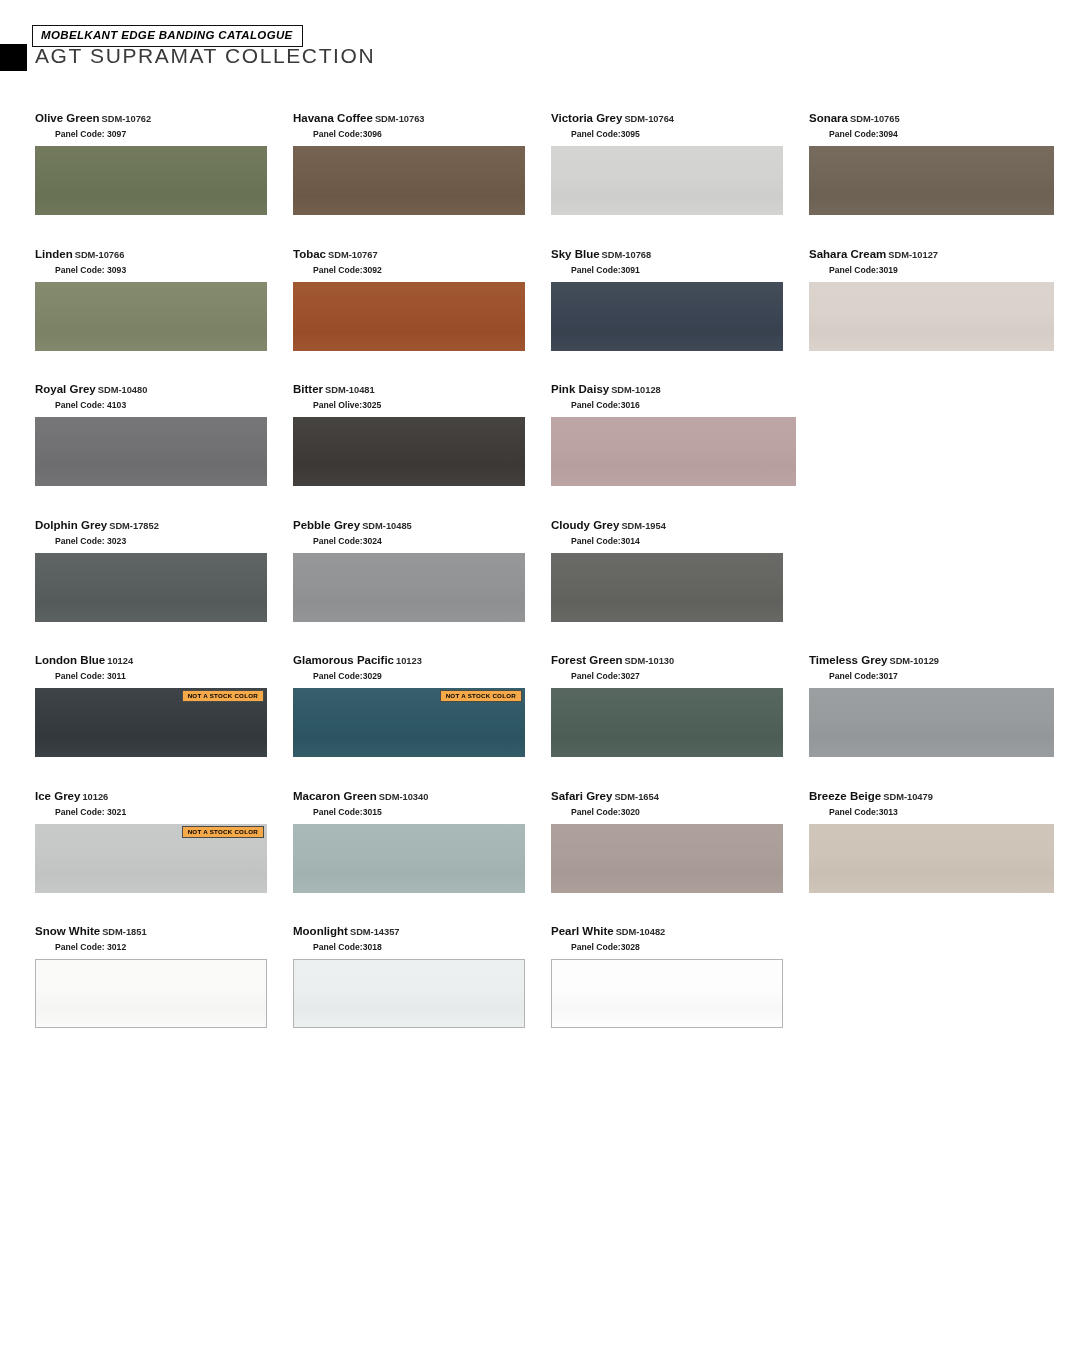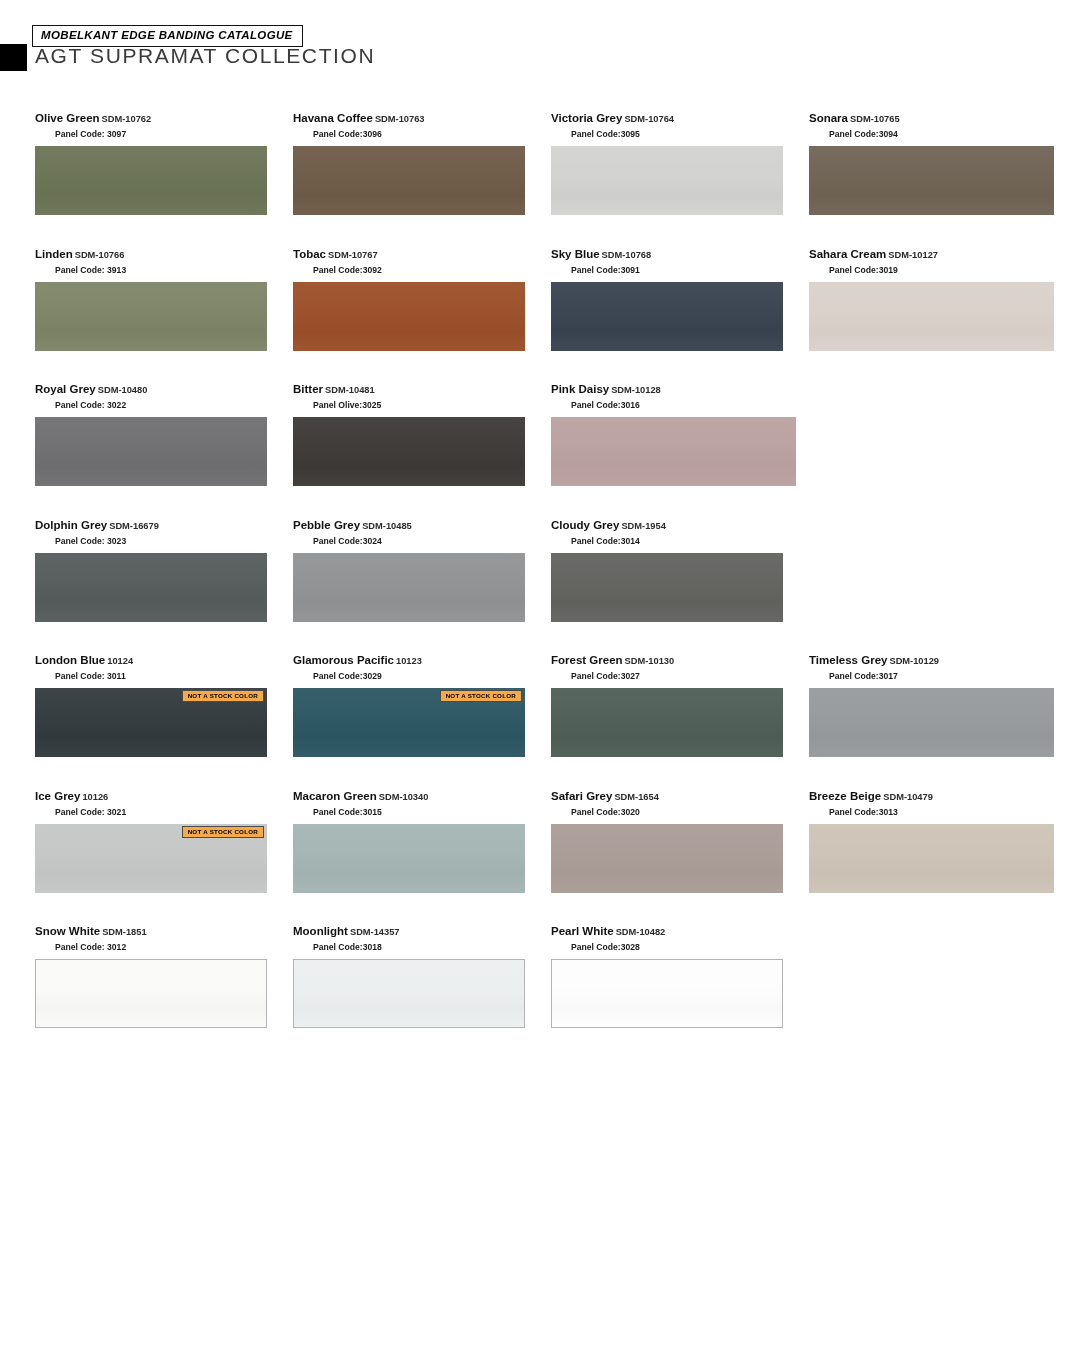--- a/index.html
+++ b/index.html
@@ -177,21 +177,21 @@
         <p class="name-line"><span class="color-name">Sonara</span><span class="color-code">SDM-10765</span></p>
         <p class="panel-code">Panel Code:3094</p>
         <div class="chip wide" style="background: rgb(111, 99, 84);">
           <div class="chip-sheen"></div>
         </div>
       </div>
     </div>
     <div class="swatch-row">
       <div class="swatch-cell">
         <p class="name-line"><span class="color-name">Linden</span><span class="color-code">SDM-10766</span></p>
-        <p class="panel-code">Panel Code: 3913</p>
+        <p class="panel-code">Panel Code: 3093</p>
         <div class="chip" style="background: rgb(125, 132, 102);">
           <div class="chip-sheen"></div>
         </div>
       </div>
       <div class="swatch-cell">
         <p class="name-line"><span class="color-name">Tobac</span><span class="color-code">SDM-10767</span></p>
         <p class="panel-code">Panel Code:3092</p>
         <div class="chip" style="background: rgb(155, 79, 40);">
           <div class="chip-sheen"></div>
         </div>
@@ -207,21 +207,21 @@
         <p class="name-line"><span class="color-name">Sahara Cream</span><span class="color-code">SDM-10127</span></p>
         <p class="panel-code">Panel Code:3019</p>
         <div class="chip wide" style="background: rgb(217, 209, 202);">
           <div class="chip-sheen"></div>
         </div>
       </div>
     </div>
     <div class="swatch-row">
       <div class="swatch-cell">
         <p class="name-line"><span class="color-name">Royal Grey</span><span class="color-code">SDM-10480</span></p>
-        <p class="panel-code">Panel Code: 3022</p>
+        <p class="panel-code">Panel Code: 4103</p>
         <div class="chip" style="background: rgb(111, 111, 113);">
           <div class="chip-sheen"></div>
         </div>
       </div>
       <div class="swatch-cell">
         <p class="name-line"><span class="color-name">Bitter</span><span class="color-code">SDM-10481</span></p>
         <p class="panel-code">Panel Olive:3025</p>
         <div class="chip" style="background: rgb(60, 57, 54);">
           <div class="chip-sheen"></div>
         </div>
@@ -229,21 +229,21 @@
       <div class="swatch-cell">
         <p class="name-line"><span class="color-name">Pink Daisy</span><span class="color-code">SDM-10128</span></p>
         <p class="panel-code">Panel Code:3016</p>
         <div class="chip wide" style="background: rgb(187, 161, 161);">
           <div class="chip-sheen"></div>
         </div>
       </div>
     </div>
     <div class="swatch-row">
       <div class="swatch-cell">
-        <p class="name-line"><span class="color-name">Dolphin Grey</span><span class="color-code">SDM-16679</span></p>
+        <p class="name-line"><span class="color-name">Dolphin Grey</span><span class="color-code">SDM-17852</span></p>
         <p class="panel-code">Panel Code: 3023</p>
         <div class="chip" style="background: rgb(86, 91, 92);">
           <div class="chip-sheen"></div>
         </div>
       </div>
       <div class="swatch-cell">
         <p class="name-line"><span class="color-name">Pebble Grey</span><span class="color-code">SDM-10485</span></p>
         <p class="panel-code">Panel Code:3024</p>
         <div class="chip" style="background: rgb(144, 146, 148);">
           <div class="chip-sheen"></div>

